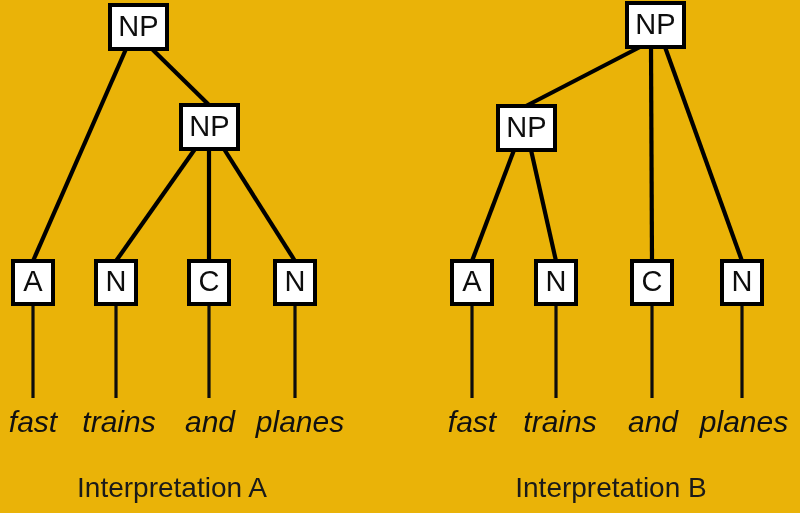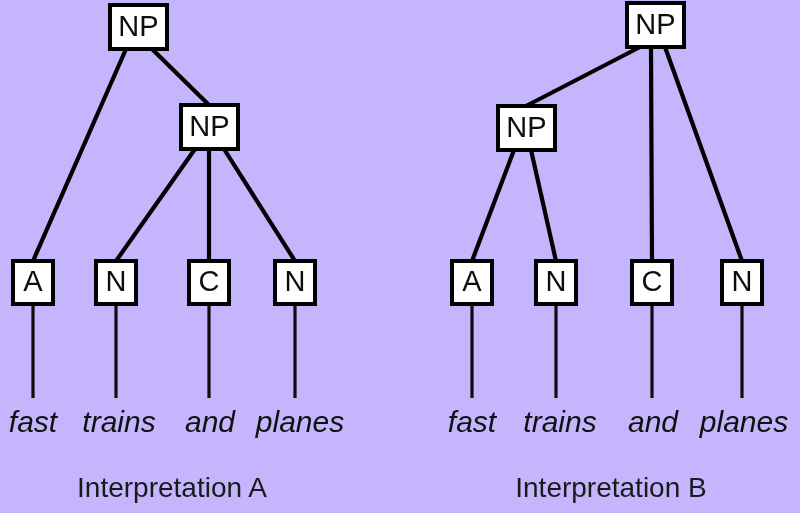--- a/index.html
+++ b/index.html
@@ -10,21 +10,21 @@
   body {
     width: 800px;
     height: 513px;
     overflow: hidden;
     font-family: "Liberation Sans", sans-serif;
   }
   #canvas {
     position: relative;
     width: 800px;
     height: 513px;
-    background: #c4b5fd;
+    background: #eab308;
   }
   svg#tree-svg {
     position: absolute;
     top: 0;
     left: 0;
     width: 800px;
     height: 513px;
     display: block;
   }
   .node-box {

